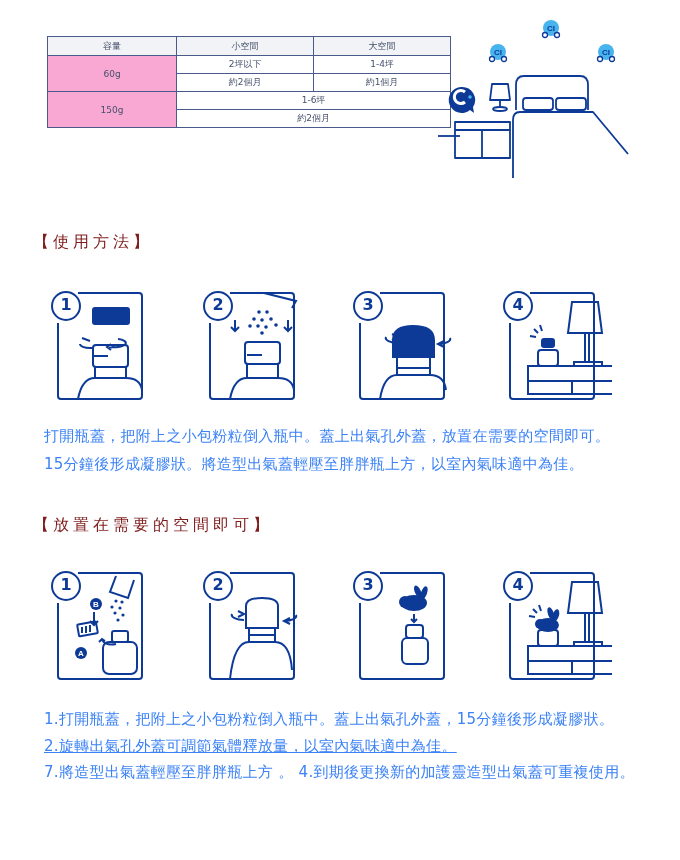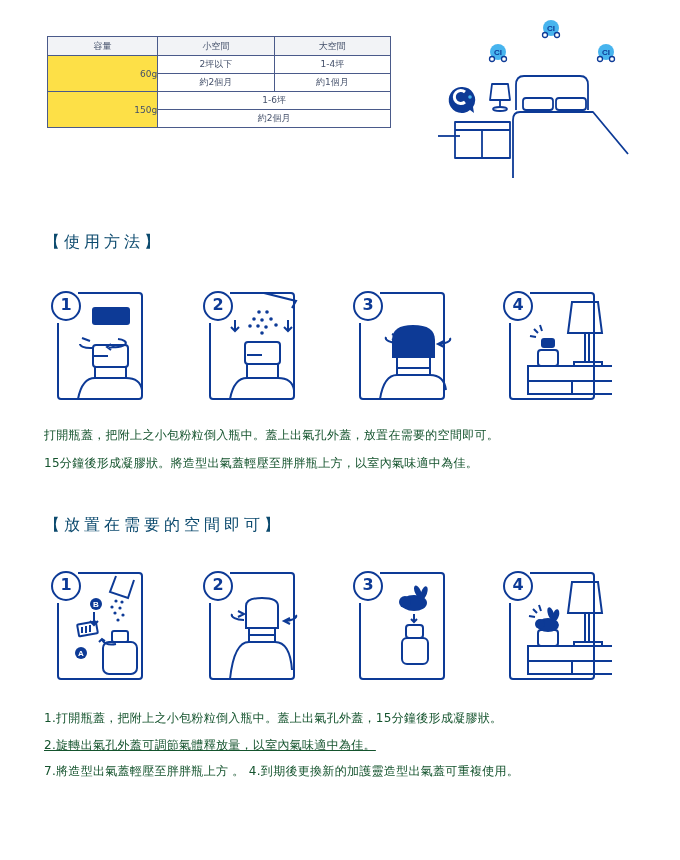--- a/index.html
+++ b/index.html
@@ -1,33 +1,33 @@
 <!DOCTYPE html>
 <html><head>
 <meta charset="utf-8">
 <style>
   html, body { margin: 0; padding: 0; background: #ffffff; }
   body { width: 680px; height: 860px; position: relative; overflow: hidden;
          font-family: "DejaVu Sans", "Liberation Sans", sans-serif; color: #1a3a8c; }
   .abs { position: absolute; }
 
   
-  table.cap { position: absolute; left: 47px; top: 36px; width: 344px; border-collapse: collapse;
+  table.cap { position: absolute; left: 47px; top: 36px; width: 404px; border-collapse: collapse;
               font-size: 9px; color: #44506a; }
   table.cap td { border: 1px solid #4a5a8a; text-align: center; height: 17px; padding: 0; }
   table.cap td.hd { background: #f2f3f6; height: 18px; }
-  table.cap td.sz { background: #fde047; width: 113px; text-align: right; }
+  table.cap td.sz { background: #f9a8d4; width: 113px; }
   table.cap td.c { width: 120px; }
 
-  .section-title { position: absolute; left: 33px; font-size: 16px; letter-spacing: 4px; color: #0c4a6e; margin-left: 11px; }
+  .section-title { position: absolute; left: 33px; font-size: 16px; letter-spacing: 4px; color: #7f1d1d; }
 
   .step { position: absolute; width: 112px; height: 115px; }
   .step svg { position: absolute; left: 0; top: 0; }
 
-  .para { position: absolute; left: 44px; font-size: 12px; color: #14532d; white-space: nowrap; letter-spacing: 0.3px; }
+  .para { position: absolute; left: 44px; font-size: 15px; color: #3b82f6; white-space: nowrap; letter-spacing: 0.3px; }
 </style>
 </head>
 <body>
 
 <table class="cap">
   <tbody>
       <tr>
     <td class="hd">容量</td>
     <td class="hd">小空間</td>
     <td class="hd">大空間</td>

